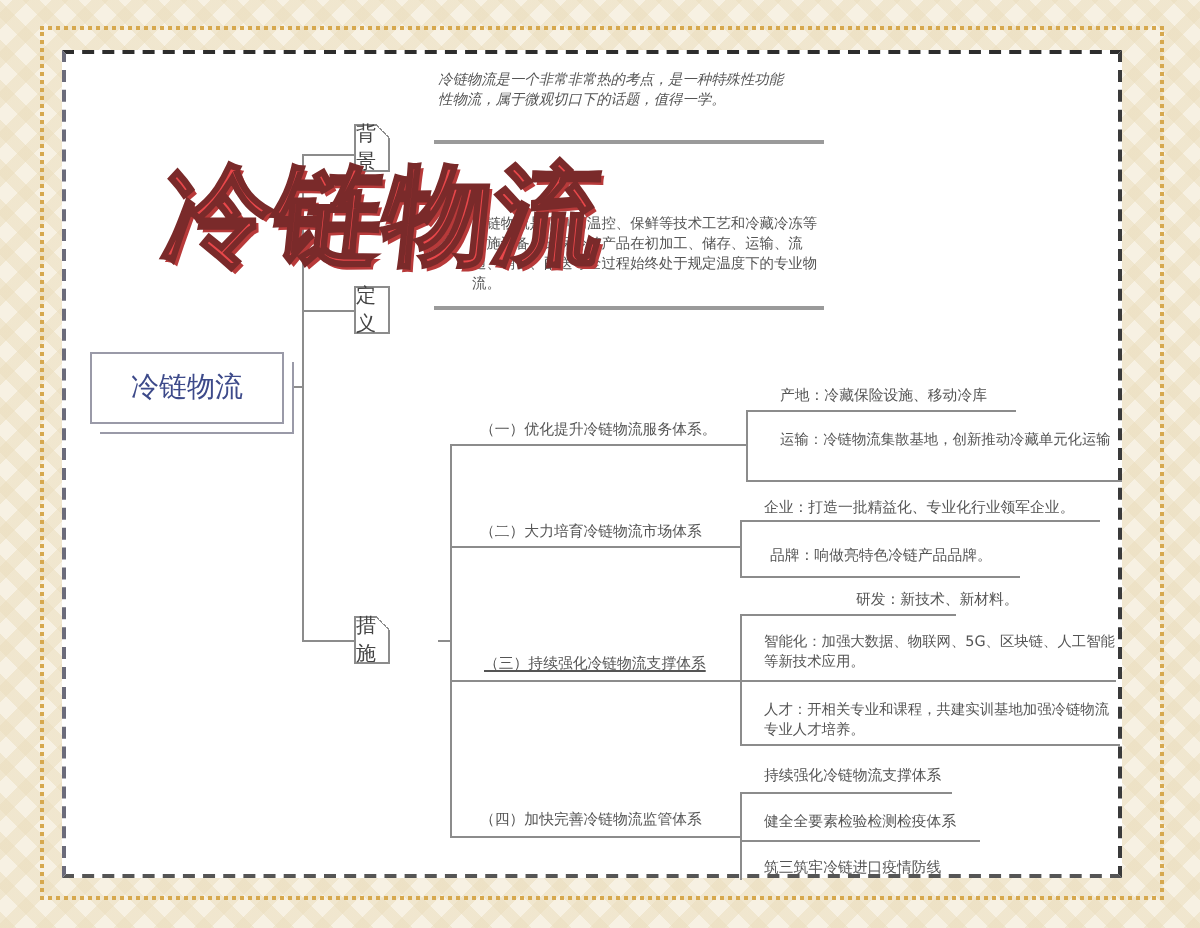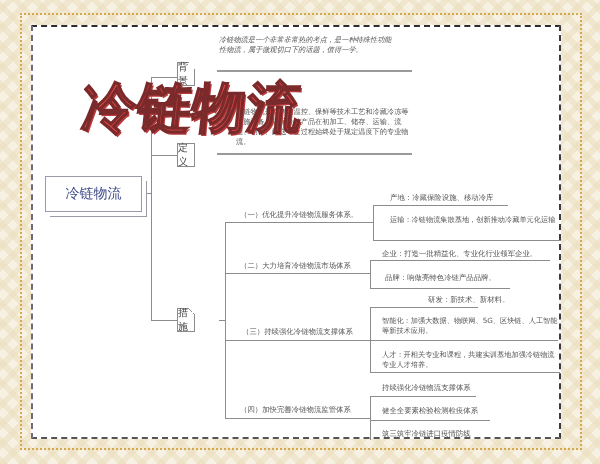--- a/index.html
+++ b/index.html
@@ -105,21 +105,21 @@
 
 <div class="line hl" style="left:225px; top:273px; width:145px;"></div>
 <div class="sub" style="left:240px; top:261px;">（二）大力培育冷链物流市场体系</div>
 <div class="line vl" style="left:370px; top:260px; height:28px;"></div>
 <div class="line hl" style="left:370px; top:260px; width:180px;"></div>
 <div class="line hl" style="left:370px; top:288px; width:140px;"></div>
 <div class="sub" style="left:382px; top:249px;">企业：打造一批精益化、专业化行业领军企业。</div>
 <div class="sub" style="left:385px; top:273px;">品牌：响做亮特色冷链产品品牌。</div>
 
 <div class="line hl" style="left:225px; top:340px; width:145px;"></div>
-<div class="sub" style="left:242px; top:327px;">（三）持续强化冷链物流支撑体系</div>
+<div class="sub" style="left:242px; top:327px;text-decoration:underline;">（三）持续强化冷链物流支撑体系</div>
 <div class="line vl" style="left:370px; top:307px; height:65px;"></div>
 <div class="line hl" style="left:370px; top:307px; width:108px;"></div>
 <div class="line hl" style="left:370px; top:340px; width:188px;"></div>
 <div class="line hl" style="left:370px; top:372px; width:190px;"></div>
 <div class="sub" style="left:382px; top:295px;margin-left:46px;">研发：新技术、新材料。</div>
 <div class="txt" style="left:382px; top:316px; width:176px;">智能化：加强大数据、物联网、5G、区块链、人工智能等新技术应用。</div>
 <div class="txt" style="left:382px; top:350px; width:176px;">人才：开相关专业和课程，共建实训基地加强冷链物流专业人才培养。</div>
 
 <div class="line hl" style="left:225px; top:418px; width:145px;"></div>
 <div class="sub" style="left:240px; top:405px;">（四）加快完善冷链物流监管体系</div>

